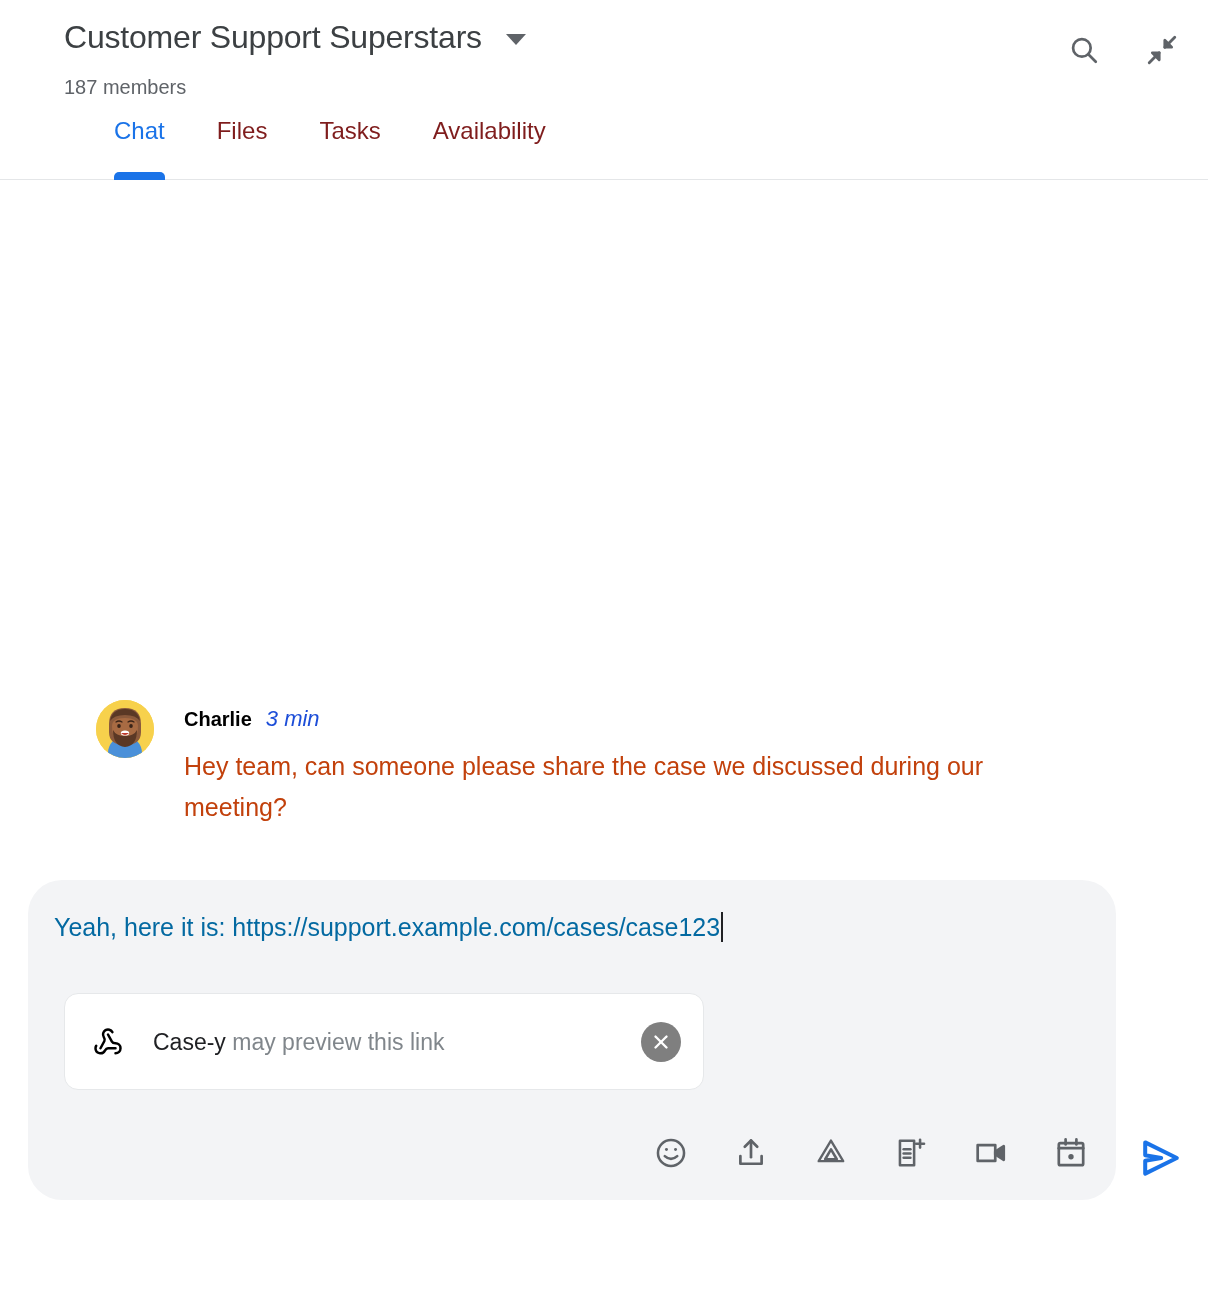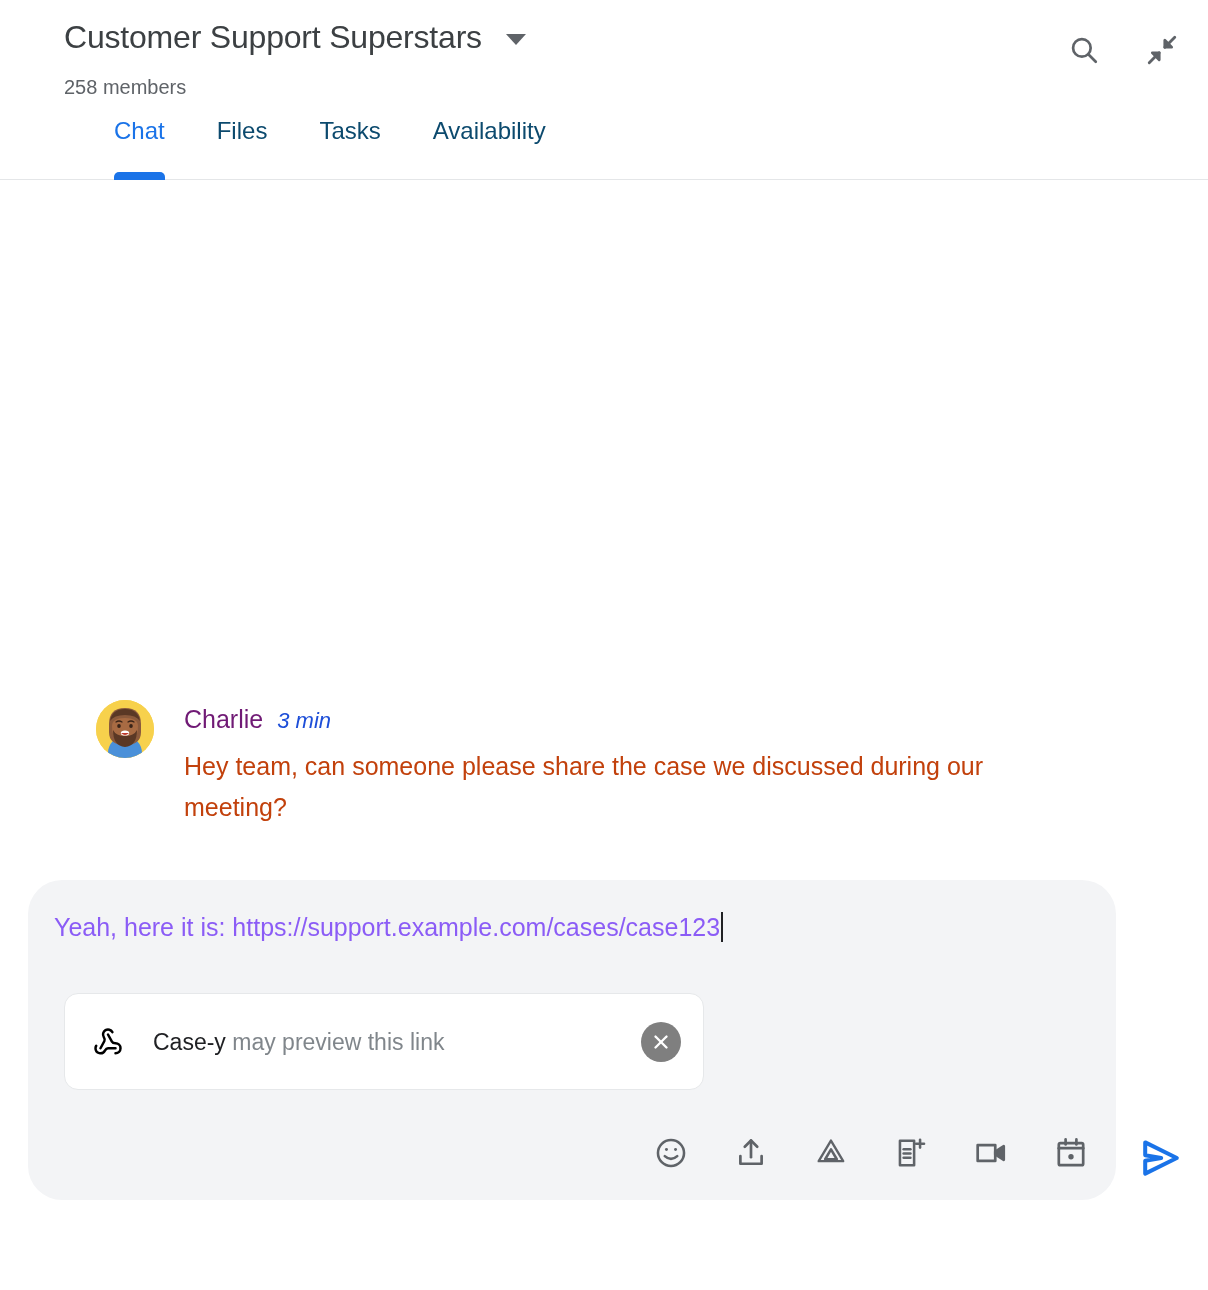--- a/index.html
+++ b/index.html
@@ -78,21 +78,21 @@
     position: absolute;
     left: 0; top: 116px;
     height: 64px;
     display: flex;
     align-items: center;
     padding-left: 88px;
   }
   .tab {
     position: relative;
     font-size: 24px;
-    color: #0c4a6e;
+    color: #7f1d1d;
     line-height: 30px;
     padding: 0 26px;
     cursor: pointer;
     white-space: nowrap;
     height: 64px;
   }
   .tab.active { color: #1a73e8; }
   .tab.active::after {
     content: "";
     position: absolute;
@@ -120,23 +120,23 @@
     background: #f7d14c;
   }
   .avatar svg { display: block; }
   .msg-body { flex: 1; padding-top: 4px; }
   .msg-head {
     display: flex;
     align-items: baseline;
     gap: 14px;
   }
   .msg-author {
-    font-size: 25px;
-    font-weight: 400;
-    color: #701a75;
+    font-size: 20px;
+    font-weight: 700;
+    color: #000000;
     line-height: 30px;
   }
   .msg-time {
     font-size: 22px;
     color: #1d4ed8;
     line-height: 26px;
     font-style: italic;
   }
   .msg-text {
     margin-top: 12px;
@@ -152,21 +152,21 @@
     left: 28px; top: 880px;
     width: 1088px;
     height: 320px;
     background: #f3f4f6;
     border-radius: 34px;
   }
   .composer-text {
     position: absolute;
     left: 26px; top: 28px;
     font-size: 25px;
-    color: #8b5cf6;
+    color: #0369a1;
     line-height: 38px;
     white-space: nowrap;
   }
   .caret {
     display: inline-block;
     width: 2px;
     height: 30px;
     background: #202124;
     vertical-align: -6px;
     margin-left: 1px;
@@ -245,21 +245,21 @@
 
 <div class="app">
 
   <div class="header">
 
     <div class="title-row">
       <div class="room-title">Customer Support Superstars</div>
       <div class="chev-down"></div>
     </div>
 
-    <div class="members">258 members</div>
+    <div class="members">187 members</div>
 
     <div class="header-actions">
       <div class="hicon">
         <svg width="34" height="34" viewBox="0 0 24 24" fill="none" stroke="#5f6368" stroke-width="1.9" stroke-linecap="round">
           <circle cx="10.5" cy="10.5" r="6.2"></circle>
           <line x1="15.2" y1="15.2" x2="20.3" y2="20.3"></line>
         </svg>
       </div>
       <div class="hicon">
         <svg width="34" height="34" viewBox="0 0 24 24" fill="none" stroke="#5f6368" stroke-width="2" stroke-linecap="round" stroke-linejoin="round">

